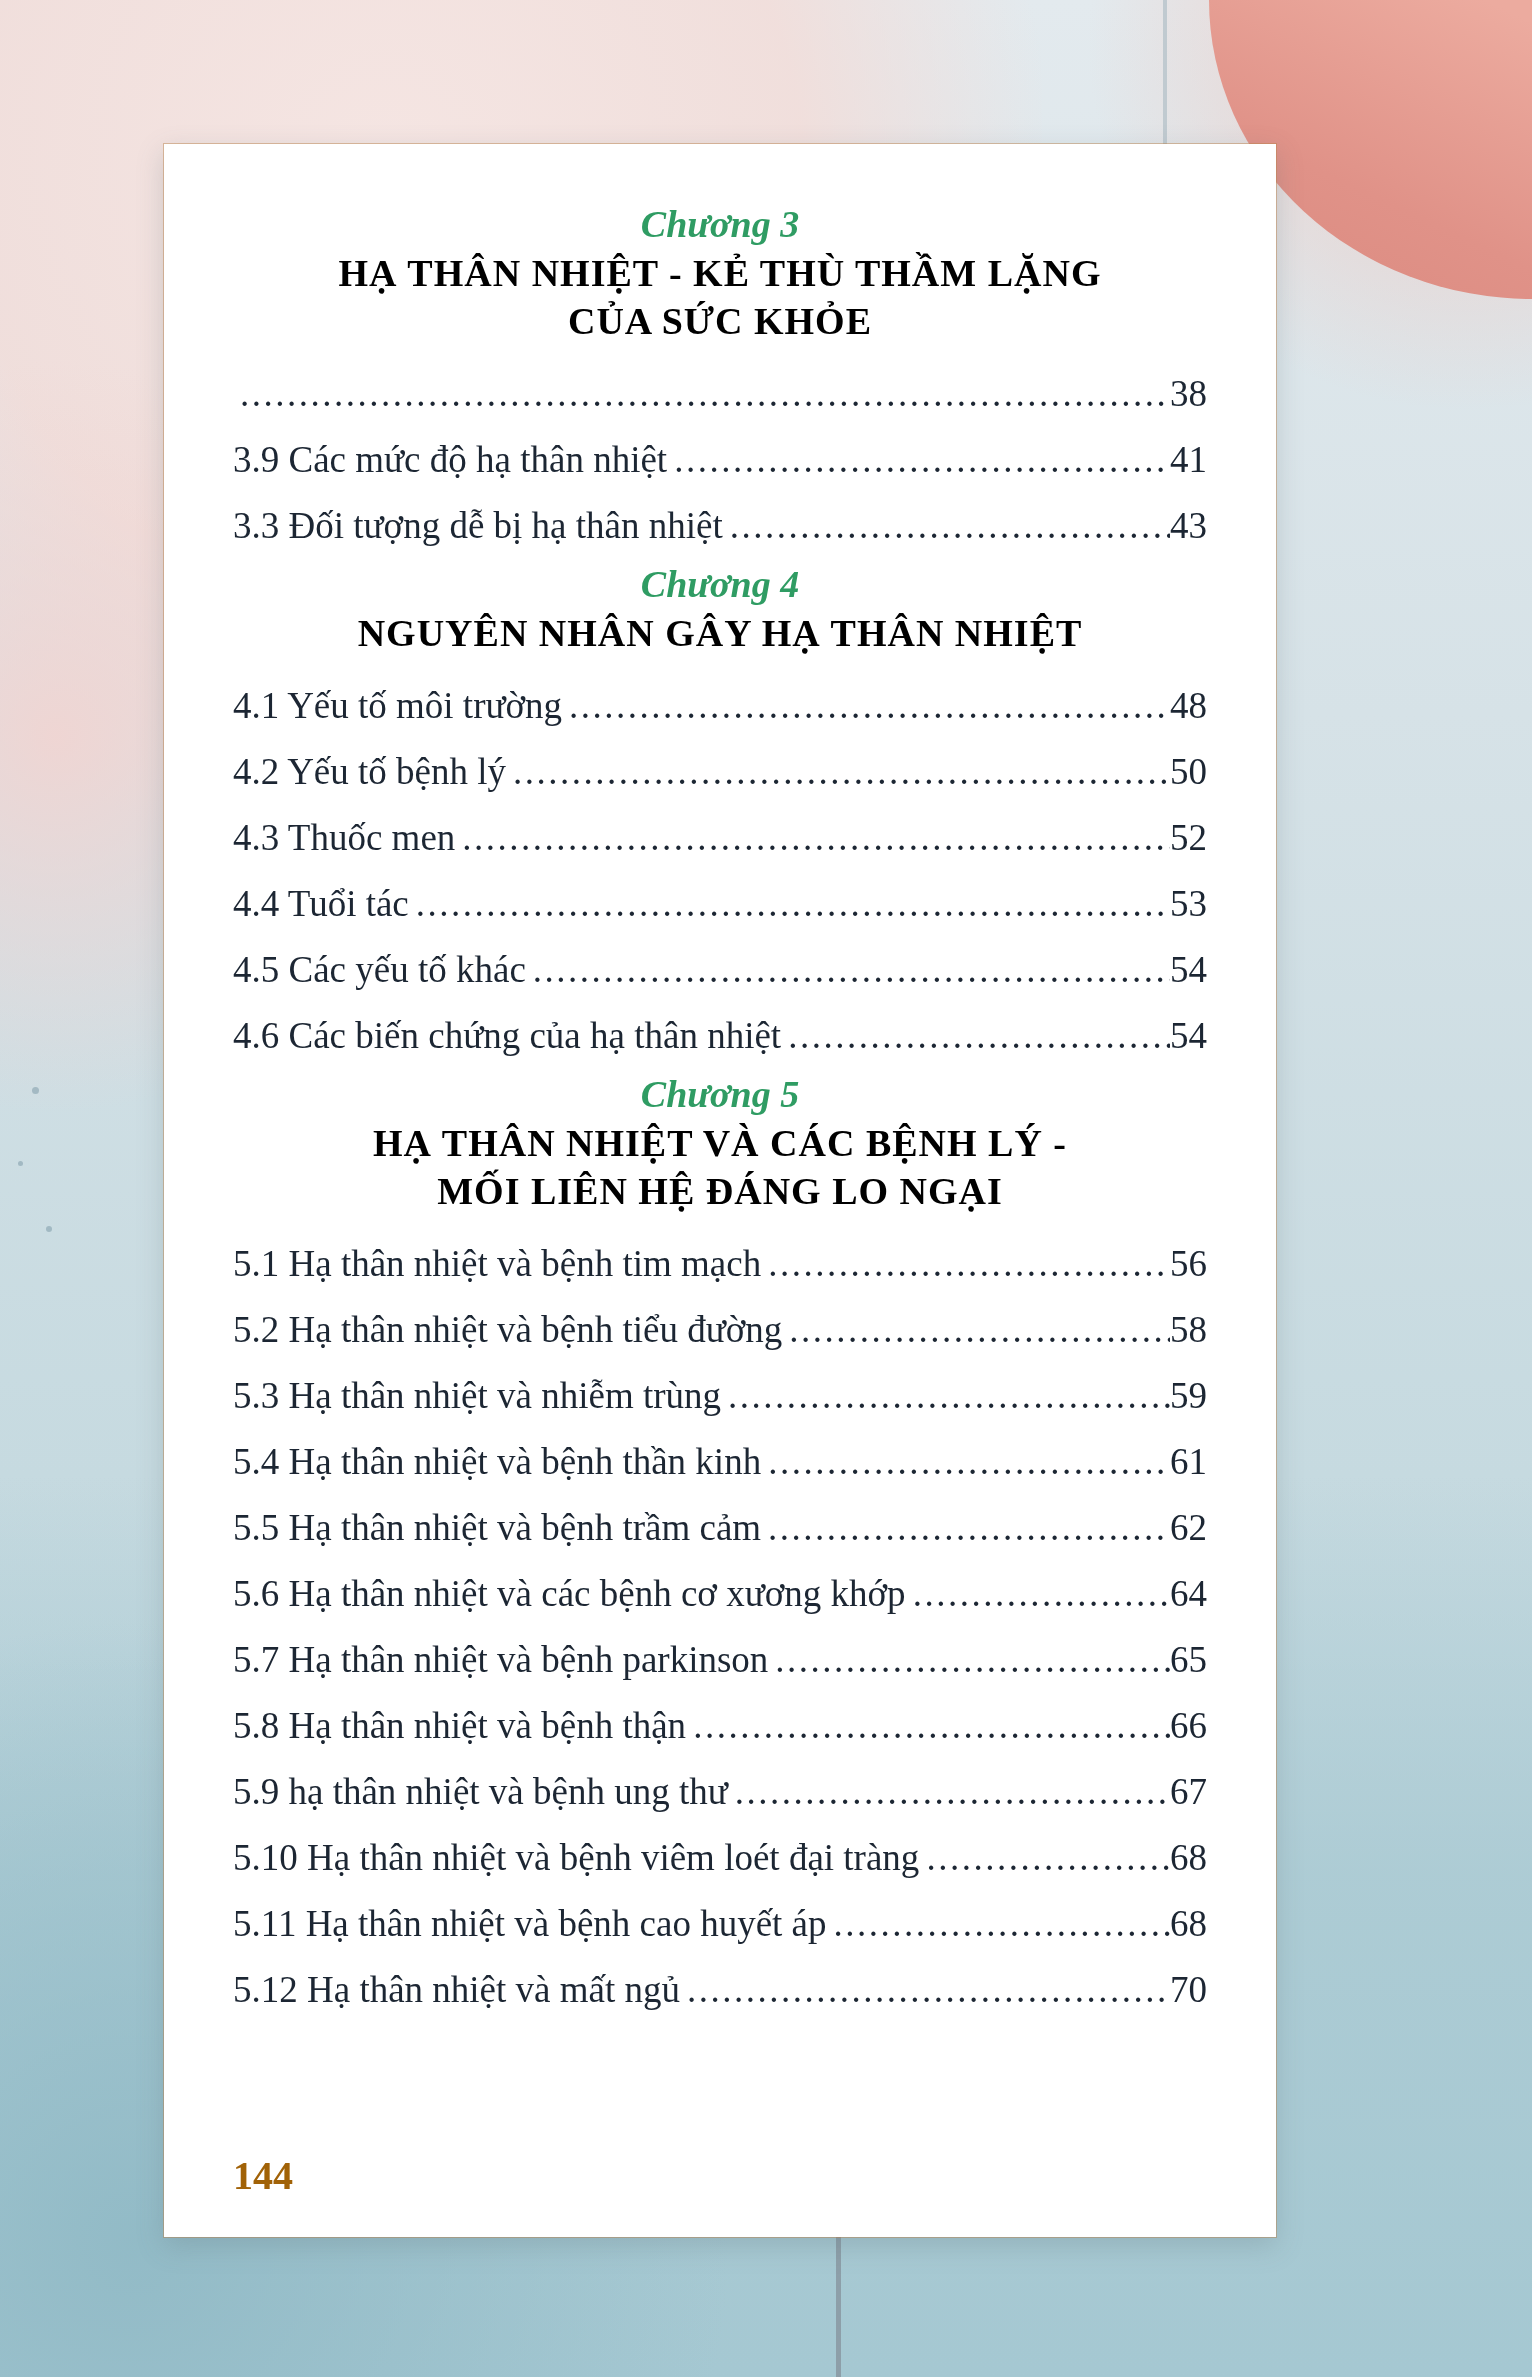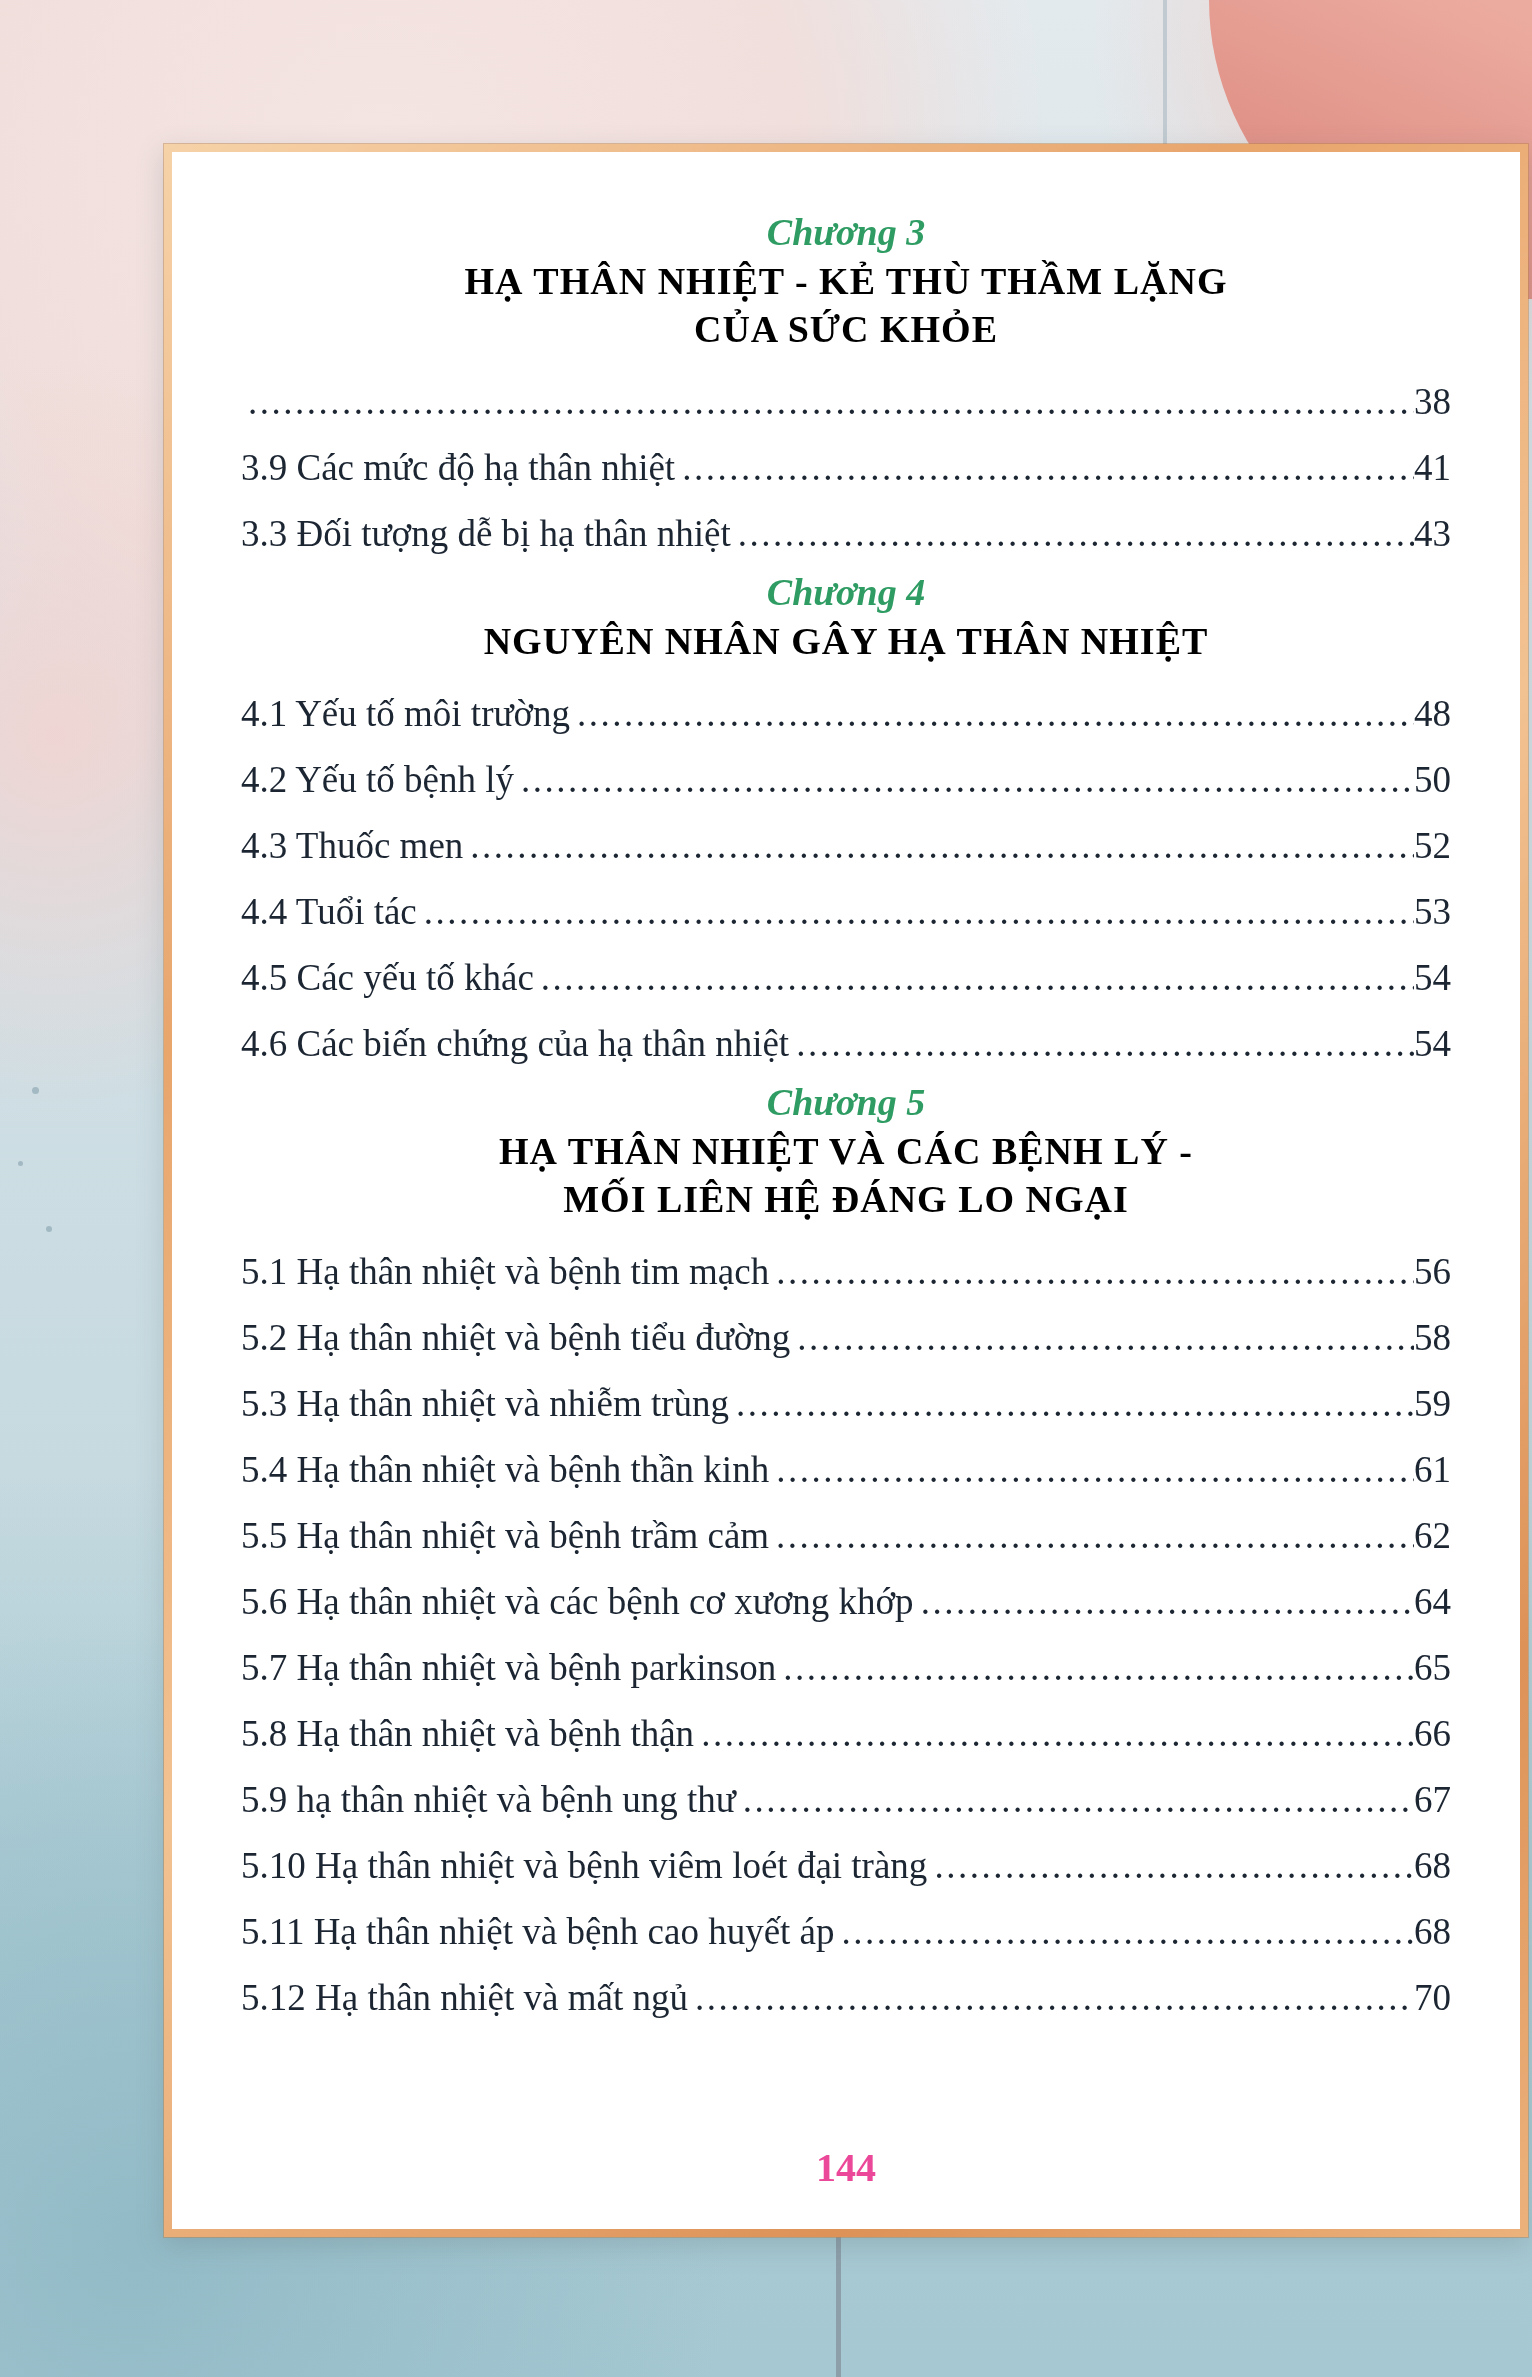--- a/index.html
+++ b/index.html
@@ -43,22 +43,21 @@
   }
   .stem-top { position: absolute; left: 1163px; top: 0; width: 4px; height: 150px; background: #c0cad0; }
   .stem-bottom { position: absolute; left: 836px; top: 2225px; width: 4.5px; height: 152px; background: #8d9fa9; }
   .speckle { position: absolute; border-radius: 50%; background: #7796a4; opacity: 0.5; }
   .sp1 { left: 32px; top: 1087px; width: 7px; height: 7px; }
   .sp2 { left: 18px; top: 1161px; width: 5px; height: 5px; }
   .sp3 { left: 46px; top: 1226px; width: 6px; height: 6px; }
 
   
   .frame {
-    position: absolute; left: 164px; top: 144px; width: 1364px; height: 2093px;
-    padding: 8px;
+    position: absolute; left: 164px; top: 144px; width: 1112px; height: 2093px;
     background: linear-gradient(140deg, #f6d2a8 0%, #e8a56c 28%, #f2c291 52%, #dd9257 82%, #ecb27c 100%);
     box-shadow: 0 0 0 1px rgba(186,128,72,0.45), 0 9px 25px rgba(90,110,120,0.25);
   }
   .card {
     width: 100%; height: 100%;
     background: #ffffff;
     padding: 55px 69px 27.4px 69px;
     display: flex; flex-direction: column;
   }
 
@@ -91,24 +90,24 @@
     flex: 1 1 auto;
     overflow: hidden; white-space: nowrap;
     letter-spacing: 2.5px;
     padding: 0 3px 0 7px;
     color: #1c2633;
   }
   .entry-page { white-space: nowrap; }
 
   .footer {
     margin-top: auto;
-    text-align: center;
+    text-align: left;
     font-size: 40px; line-height: 50px;
     font-weight: bold;
-    color: #ec4899;
+    color: #a16207;
     padding-bottom: 9px;
   }
 </style>
 </head>
 <body>
 
 <div class="bg-base"></div>
 <div class="bg-pink-top"></div>
 <div class="bg-pink-left"></div>
 <div class="bg-coral-soft"></div>

